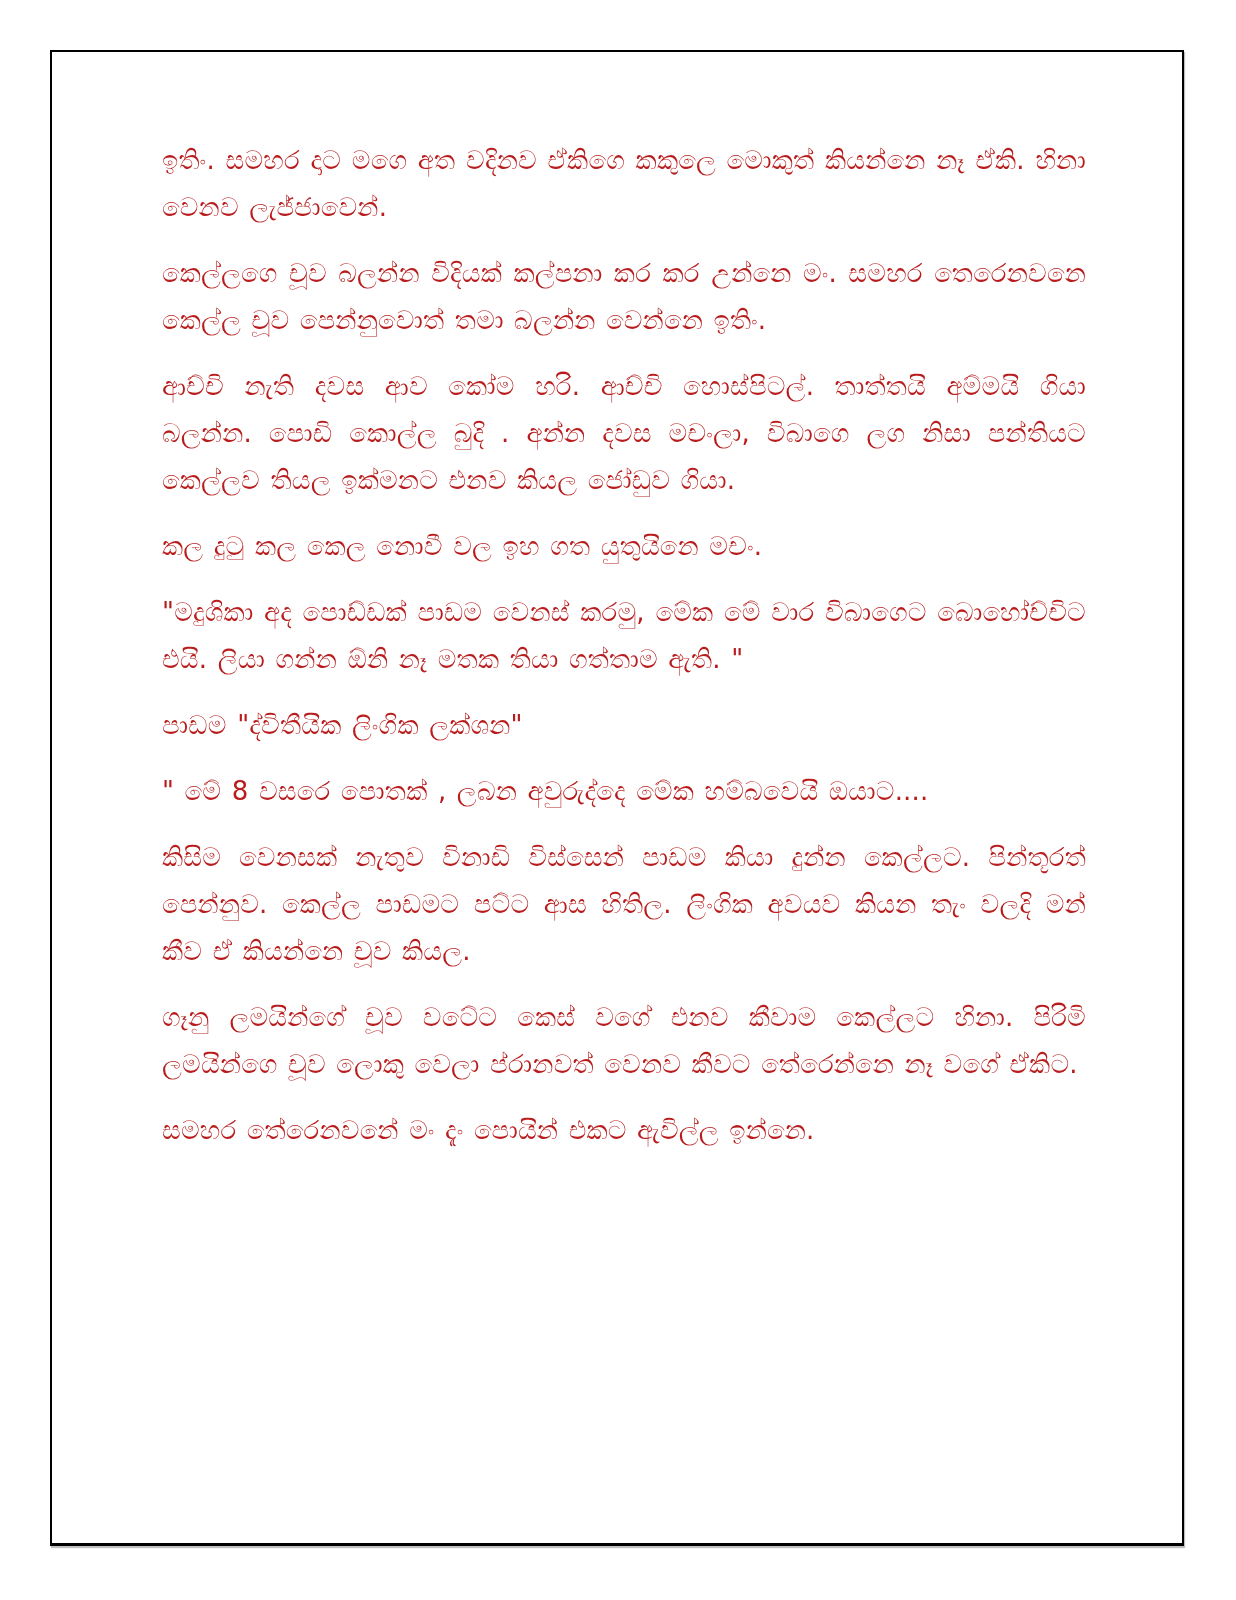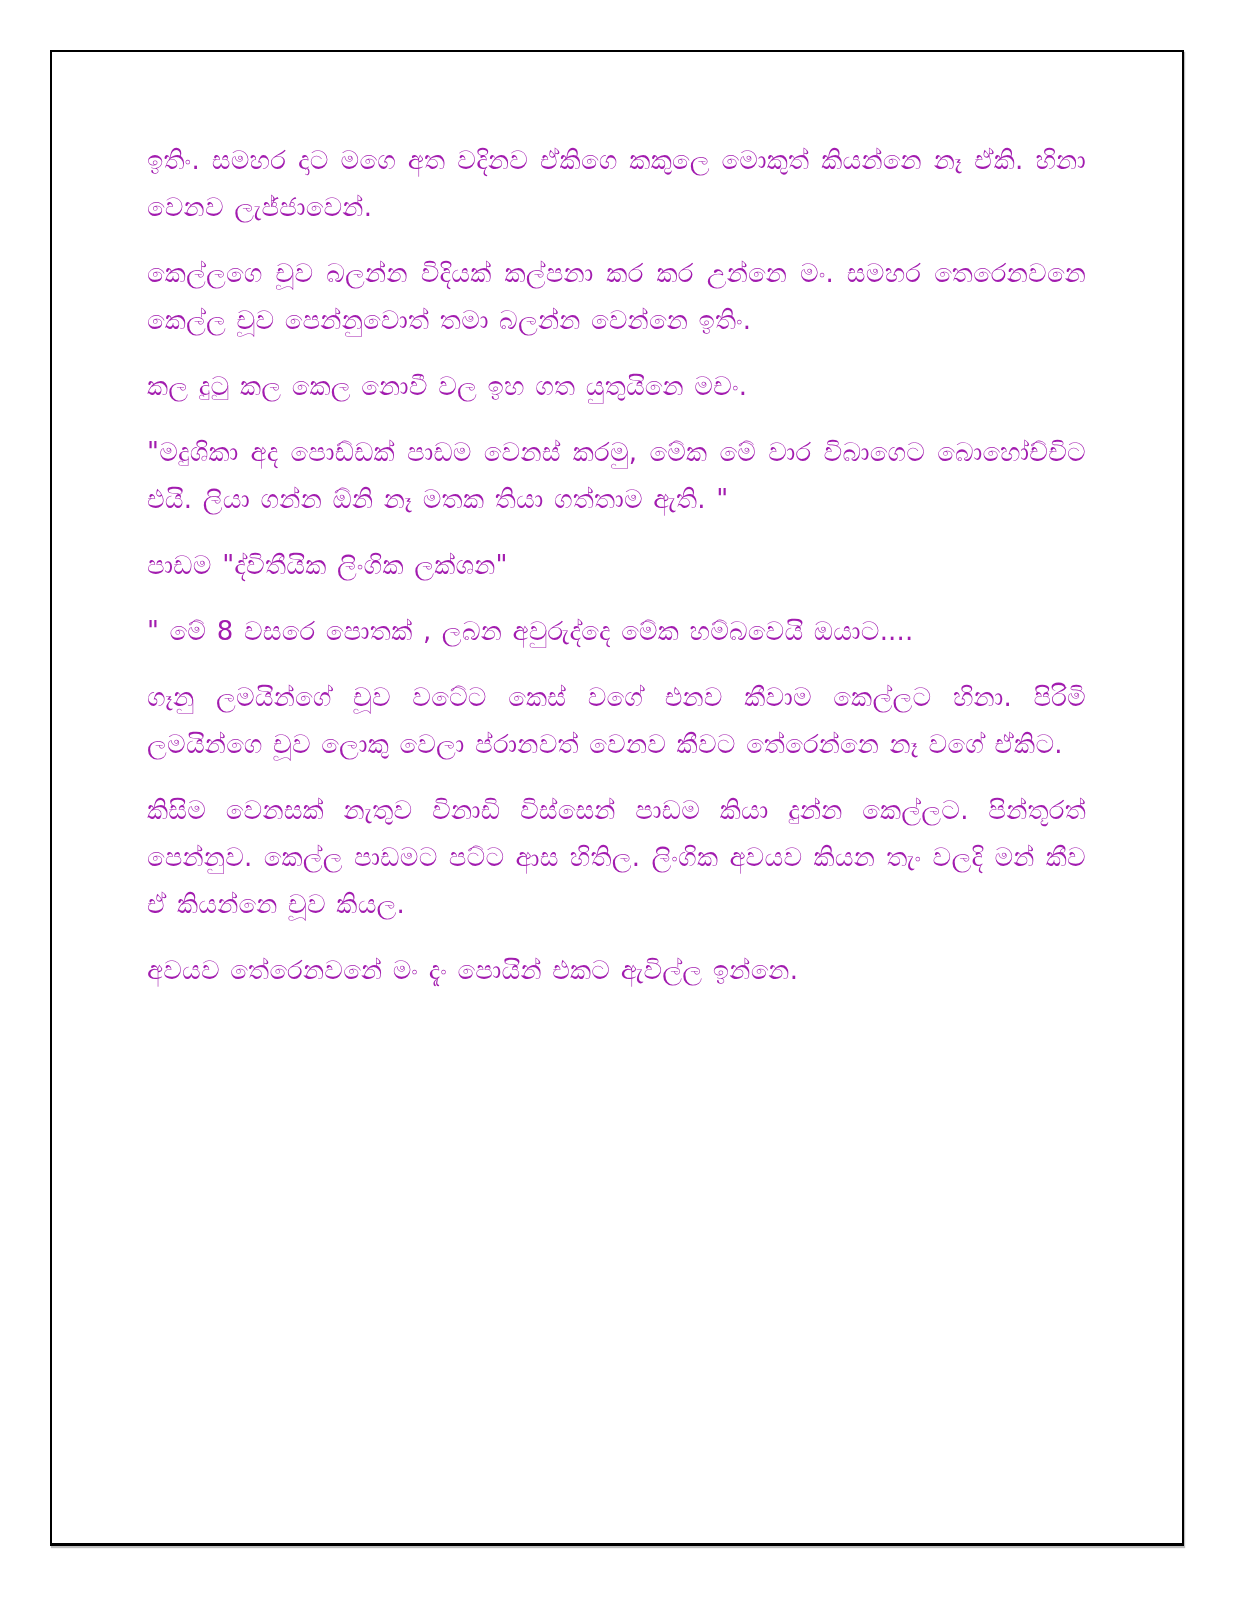--- a/index.html
+++ b/index.html
@@ -24,44 +24,45 @@
     width: 1134px;
     height: 1496px;
     background: #ffffff;
     border: 2px solid #000000;
     border-bottom-width: 3px;
     box-shadow: 1px 2px 1px rgba(0,0,0,0.25);
     box-sizing: border-box;
   }
   .text-content {
     position: absolute;
-    left: 95px;
+    left: 110px;
     right: 96px;
     top: 85px;
-    color: #a21caf;
+    color: #b91c1c;
   }
   .text-content p {
     margin: 0 0 19px 0;
     font-size: 26px;
     line-height: 47px;
     text-align: justify;
     letter-spacing: 0.2px;
     word-spacing: 2px;
   }
 </style>
 </head>
 <body>
 
 <div class="canvas">
   <div class="page-frame">
     <div class="text-content">
       <p>ඉතිං. සමහර දාට මගෙ අත වදිනව ඒකිගෙ කකුලෙ මොකුත් කියන්නෙ නෑ ඒකි. හිනා වෙනව ලැජ්ජාවෙන්.</p>
       <p>කෙල්ලගෙ චූව බලන්න විදියක් කල්පනා කර කර උන්නෙ මං. සමහර තෙරෙනවනෙ කෙල්ල චූව පෙන්නුවොත් තමා බලන්න වෙන්නෙ ඉතිං.</p>
+      <p>ආච්චි නැති දවස ආව කෝම හරි. ආච්චි හොස්පිටල්. තාත්තයි අම්මයි ගියා බලන්න. පොඩි කොල්ල බුදි . අන්න දවස මචංලා, විබාගෙ ලග නිසා පන්තියට කෙල්ලව තියල ඉක්මනට එනව කියල ජෝඩුව ගියා.</p>
       <p>කල දුටු කල කෙල නොවී වල ඉහ ගත යුතුයිනෙ මචං.</p>
       <p>"මදුශිකා අද පොඩ්ඩක් පාඩම වෙනස් කරමු, මේක මේ වාර විබාගෙට බොහෝච්චිට එයි. ලියා ගන්න ඕනි නෑ මතක තියා ගත්තාම ඇති. "</p>
       <p>පාඩම  "ද්විතීයික ලිංගික ලක්ශන"</p>
       <p>" මේ 8 වසරෙ පොතක් , ලබන අවුරුද්දෙ මේක හම්බවෙයි ඔයාට....</p>
+      <p>කිසිම වෙනසක් නැතුව විනාඩි විස්සෙන් පාඩම කියා දුන්න කෙල්ලට. පින්තූරත් පෙන්නුව. කෙල්ල පාඩමට පට්ට ආස හිතිල. ලිංගික අවයව කියන තැං වලදි මන් කීව ඒ කියන්නෙ චූව කියල.</p>
       <p>ගෑනු ලමයින්ගේ චූව වටේට කෙස් වගේ එනව කීවාම කෙල්ලට හිනා. පිරිමි ලමයින්ගෙ චූව ලොකු වෙලා ප්රානවත් වෙනව කීවට තේරෙන්නෙ නෑ වගේ ඒකිට.</p>
-      <p>කිසිම වෙනසක් නැතුව විනාඩි විස්සෙන් පාඩම කියා දුන්න කෙල්ලට. පින්තූරත් පෙන්නුව. කෙල්ල පාඩමට පට්ට ආස හිතිල. ලිංගික අවයව කියන තැං වලදි මන් කීව ඒ කියන්නෙ චූව කියල.</p>
-      <p>අවයව තේරෙනවනේ මං දැං පොයින් එකට ඇවිල්ල ඉන්නෙ.</p>
+      <p>සමහර තේරෙනවනේ මං දැං පොයින් එකට ඇවිල්ල ඉන්නෙ.</p>
     </div>
   </div>
 </div>
 
 </body></html>

